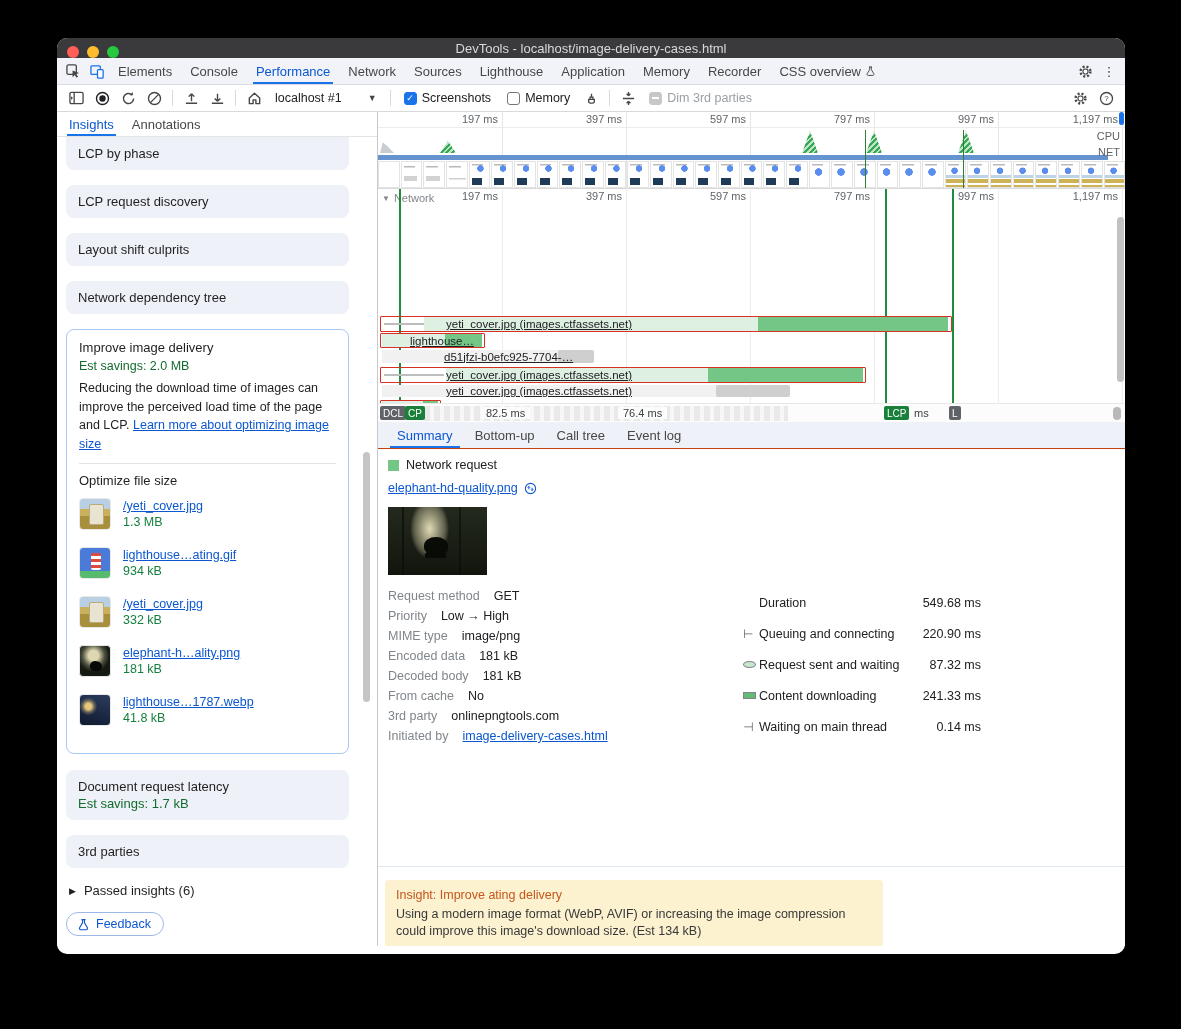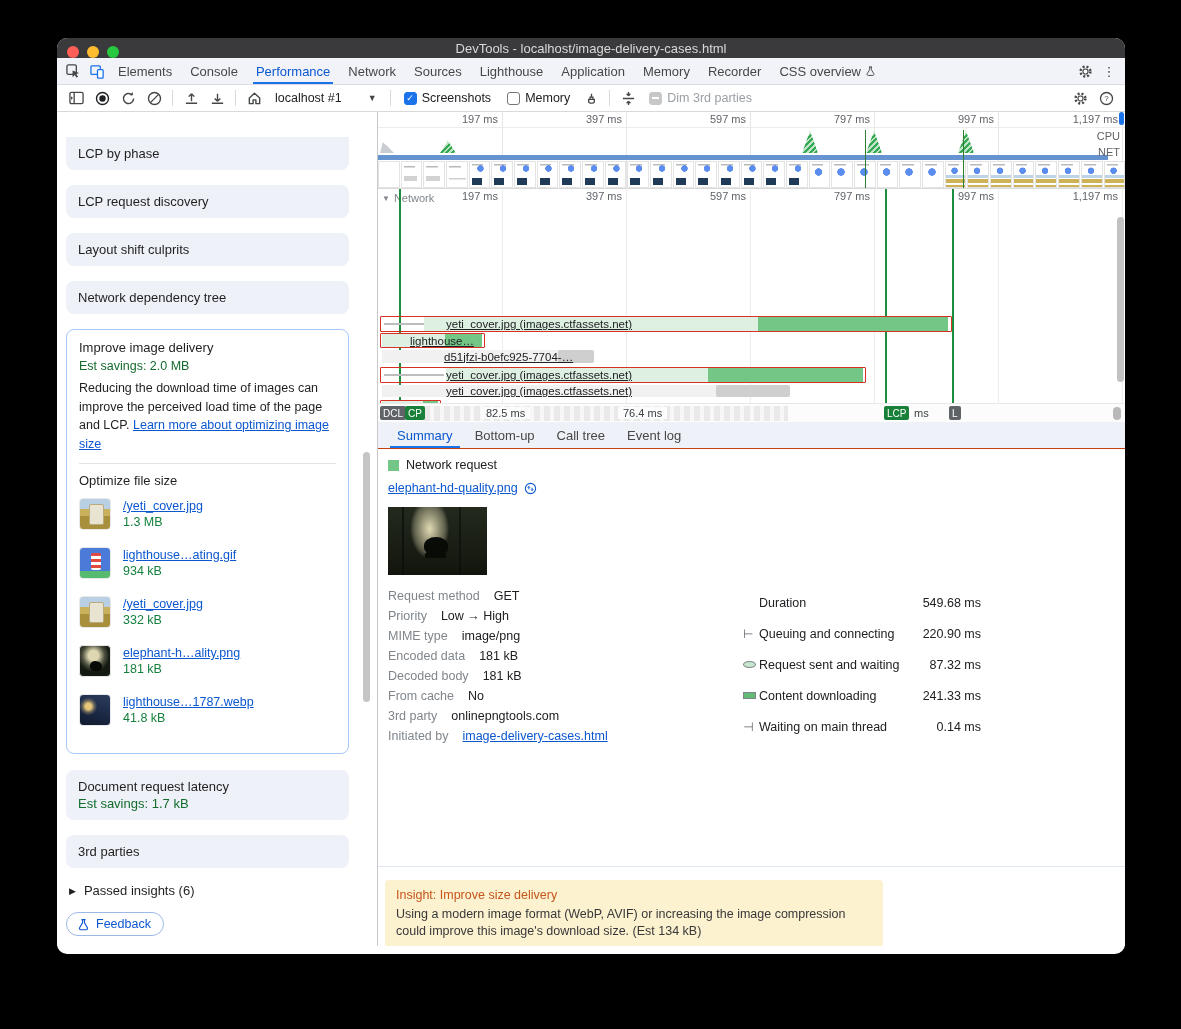--- a/index.html
+++ b/index.html
@@ -295,20 +295,24 @@
             <circle cx="8" cy="8" r="6.4" fill="none" stroke="#444746" stroke-width="1.4"></circle>
             <text x="8" y="11" text-anchor="middle" font-size="8.5" fill="#444746" font-family="Liberation Sans,sans-serif">?</text>
           </svg>
       </div>
     </div>
   </div>
 
   <div class="main">
 
     <div class="sidebar">
+      <div class="side-tabs">
+        <div class="side-tab active">Insights</div>
+        <div class="side-tab">Annotations</div>
+      </div>
       <div class="side-scroll">
         <div id="collapsed-cards">
             <div class="card first">LCP by phase</div>
             <div class="card">LCP request discovery</div>
             <div class="card">Layout shift culprits</div>
             <div class="card">Network dependency tree</div>
           </div>
 
         <div class="card-open">
           <div class="c-title">Improve image delivery</div>
@@ -596,21 +600,21 @@
             </div>
             <div class="trow">
               <div class="tglyph">⊣</div>
               <div class="tlabel">Waiting on main thread</div>
               <div class="tvalue">0.14 ms</div>
             </div>
           </div>
         <div class="sum-div"></div>
         <div id="insights">
             <div class="insight" style="top: 431px;">
-              <div class="i-title">Insight: Improve size delivery</div>
+              <div class="i-title">Insight: Improve ating delivery</div>
               <div class="i-body">Using a modern image format (WebP, AVIF) or increasing the image compression could improve this image's download size. (Est 134 kB)</div>
             </div>
             <div class="insight" style="top: 495px;"></div>
           </div>
 
       </div>
 
     </div>
   </div>
 </div>

